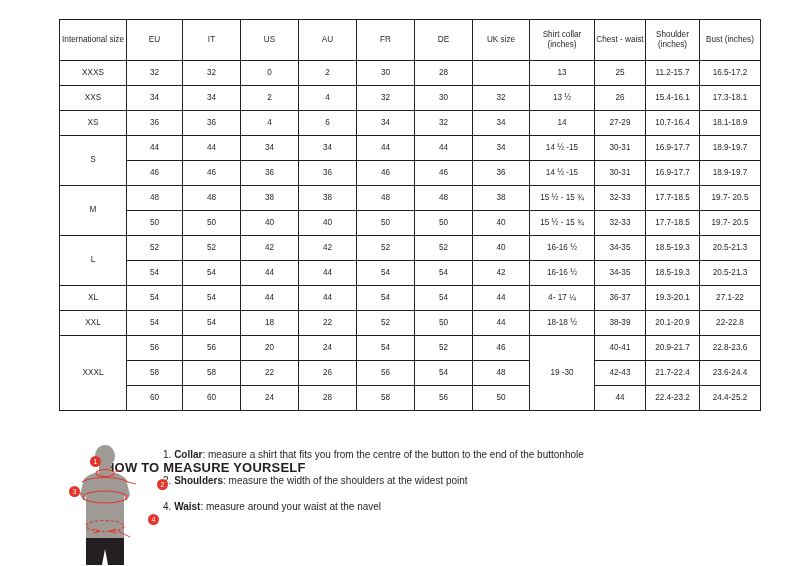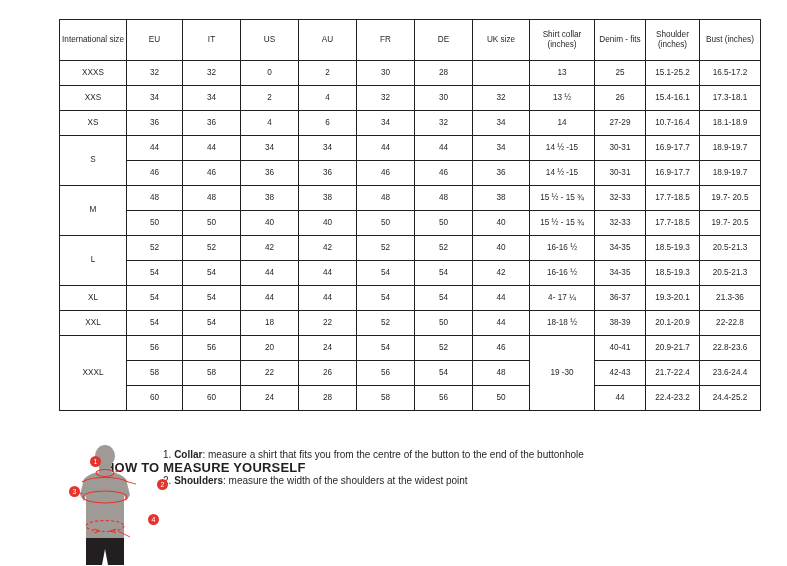--- a/index.html
+++ b/index.html
@@ -110,38 +110,38 @@
       <tr>
         <th class="col-intl">International size</th>
         <th class="col-eu">EU</th>
         <th class="col-it">IT</th>
         <th class="col-us">US</th>
         <th class="col-au">AU</th>
         <th class="col-fr">FR</th>
         <th class="col-de">DE</th>
         <th class="col-uk">UK size</th>
         <th class="col-collar">Shirt collar (inches)</th>
-        <th class="col-denim">Denim - fits</th>
+        <th class="col-denim">Chest - waist</th>
         <th class="col-shoulder">Shoulder (inches)</th>
         <th class="col-bust">Bust (inches)</th>
       </tr>
     </thead>
     <tbody id="table-body">
         <tr>
           <td rowspan="1">XXXS</td>
           <td>32</td>
           <td>32</td>
           <td>0</td>
           <td>2</td>
           <td>30</td>
           <td>28</td>
           <td></td>
           <td>13</td>
           <td>25</td>
-          <td>15.1-25.2</td>
+          <td>11.2-15.7</td>
           <td>16.5-17.2</td>
         </tr>
         <tr>
           <td rowspan="1">XXS</td>
           <td>34</td>
           <td>34</td>
           <td>2</td>
           <td>4</td>
           <td>32</td>
           <td>30</td>
@@ -251,21 +251,21 @@
           <td>54</td>
           <td>54</td>
           <td>44</td>
           <td>44</td>
           <td>54</td>
           <td>54</td>
           <td>44</td>
           <td>4- 17 ¼</td>
           <td>36-37</td>
           <td>19.3-20.1</td>
-          <td>21.3-36</td>
+          <td>27.1-22</td>
         </tr>
         <tr>
           <td rowspan="1">XXL</td>
           <td>54</td>
           <td>54</td>
           <td>18</td>
           <td>22</td>
           <td>52</td>
           <td>50</td>
           <td>44</td>
@@ -313,20 +313,21 @@
           <td>24.4-25.2</td>
         </tr>
       </tbody>
   </table>
 
   <div class="how-title">HOW TO MEASURE YOURSELF</div>
 
   <div class="instructions" id="instructions">
       <div class="line"><span>1. </span><b>Collar</b><span>: measure a shirt that fits you from the centre of the button to the end of the buttonhole</span></div>
       <div class="line"><span>2. </span><b>Shoulders</b><span>: measure the width of the shoulders at the widest point</span></div>
+      <div class="line"><span>4. </span><b>Waist</b><span>: measure around your waist at the navel</span></div>
     </div>
 
   <div class="figure">
     <svg width="110" height="123" viewBox="0 0 110 123">
 
       <ellipse cx="45" cy="13" rx="10" ry="11" fill="#a09a96"></ellipse>
 
       <path d="M39 22 L39 30 L51 30 L51 22 Z" fill="#a09a96"></path>
 
       <path d="M24 36 C30 30 36 29 45 29 C54 29 60 30 66 36 L70 52 L66 58 L64 52 L64 95 L26 95 L26 52 L24 58 L20 52 Z" fill="#a09a96"></path>

